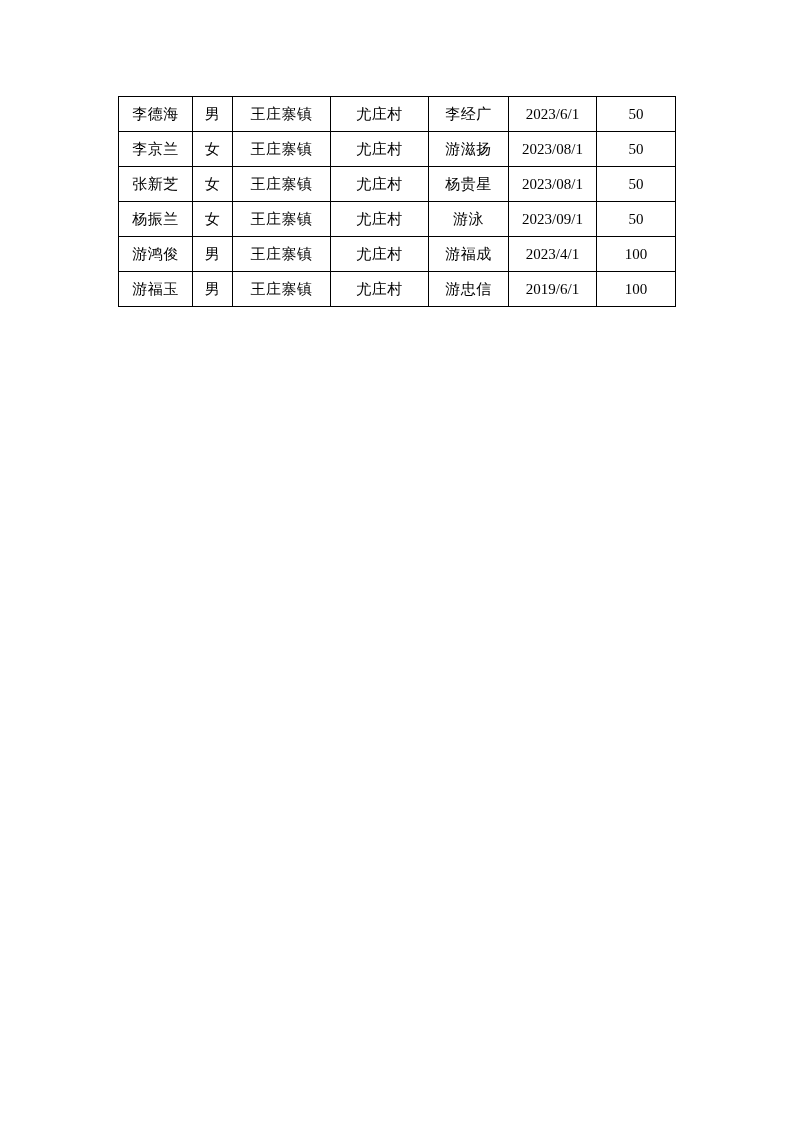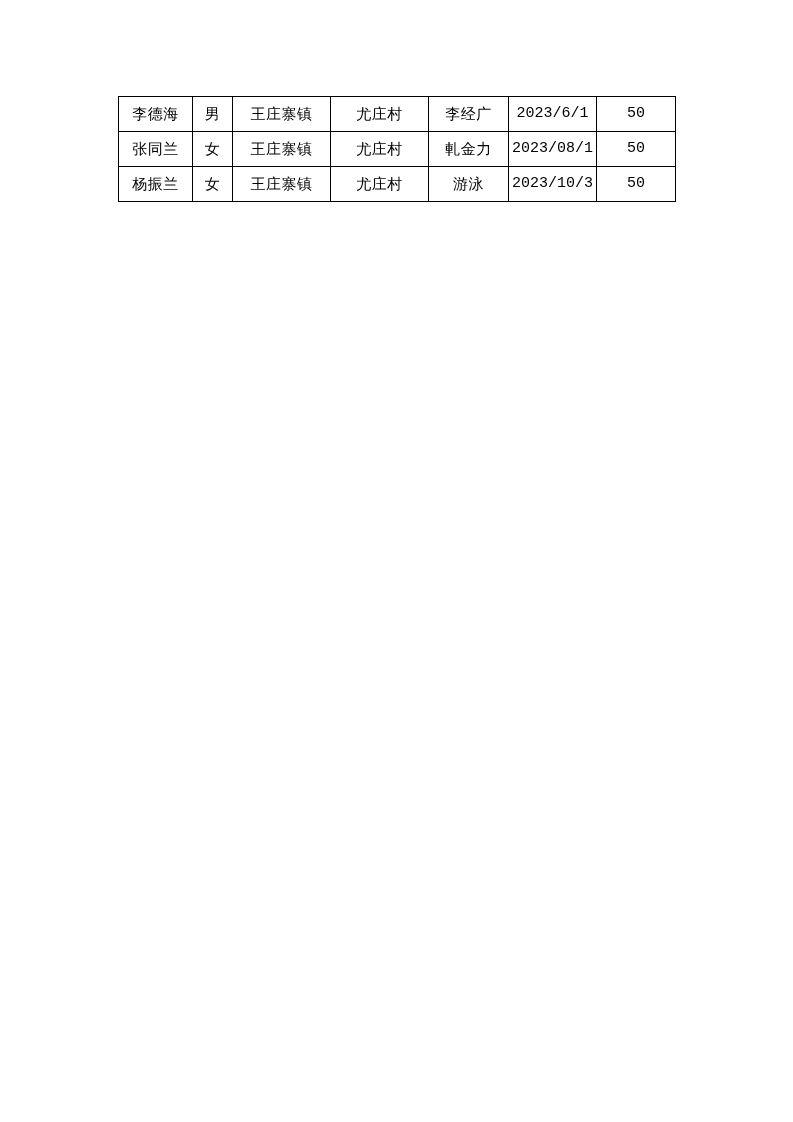--- a/index.html
+++ b/index.html
@@ -52,21 +52,21 @@
   col.c-village{ width: 98px; }
   col.c-rel    { width: 80px; }
   col.c-date   { width: 88px; }
   col.c-amt    { width: 79px; }
 
   td.cn {
     font-family: "DejaVu Serif", "Liberation Serif", serif;
     letter-spacing: 0.5px;
   }
   td.num {
-    font-family: Liberation Mono, monospace;
+    font-family: Liberation Serif, serif;
     font-size: 14px;
     letter-spacing: 0px;
   }
 </style>
 </head>
 <body>
 
 <div class="page">
   <div class="table-wrap">
     <table class="data-table">
@@ -83,33 +83,60 @@
           <tr>
             <td class="cn">李德海</td>
             <td class="cn">男</td>
             <td class="cn">王庄寨镇</td>
             <td class="cn">尤庄村</td>
             <td class="cn">李经广</td>
             <td class="num">2023/6/1</td>
             <td class="num">50</td>
           </tr>
           <tr>
-            <td class="cn">张同兰</td>
+            <td class="cn">李京兰</td>
             <td class="cn">女</td>
             <td class="cn">王庄寨镇</td>
             <td class="cn">尤庄村</td>
-            <td class="cn">軋金力</td>
+            <td class="cn">游滋扬</td>
+            <td class="num">2023/08/1</td>
+            <td class="num">50</td>
+          </tr>
+          <tr>
+            <td class="cn">张新芝</td>
+            <td class="cn">女</td>
+            <td class="cn">王庄寨镇</td>
+            <td class="cn">尤庄村</td>
+            <td class="cn">杨贵星</td>
             <td class="num">2023/08/1</td>
             <td class="num">50</td>
           </tr>
           <tr>
             <td class="cn">杨振兰</td>
             <td class="cn">女</td>
             <td class="cn">王庄寨镇</td>
             <td class="cn">尤庄村</td>
             <td class="cn">游泳</td>
-            <td class="num">2023/10/3</td>
+            <td class="num">2023/09/1</td>
             <td class="num">50</td>
+          </tr>
+          <tr>
+            <td class="cn">游鸿俊</td>
+            <td class="cn">男</td>
+            <td class="cn">王庄寨镇</td>
+            <td class="cn">尤庄村</td>
+            <td class="cn">游福成</td>
+            <td class="num">2023/4/1</td>
+            <td class="num">100</td>
+          </tr>
+          <tr>
+            <td class="cn">游福玉</td>
+            <td class="cn">男</td>
+            <td class="cn">王庄寨镇</td>
+            <td class="cn">尤庄村</td>
+            <td class="cn">游忠信</td>
+            <td class="num">2019/6/1</td>
+            <td class="num">100</td>
           </tr>
         </tbody>
     </table>
   </div>
 </div>
 
 </body></html>

